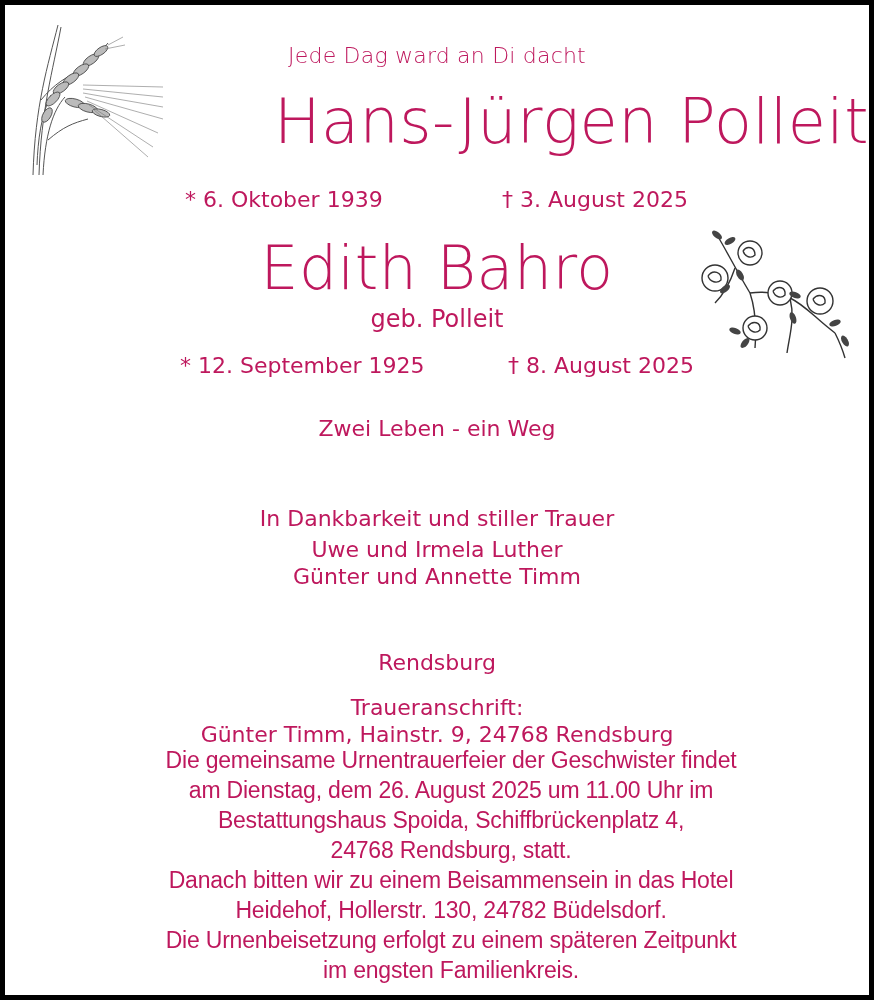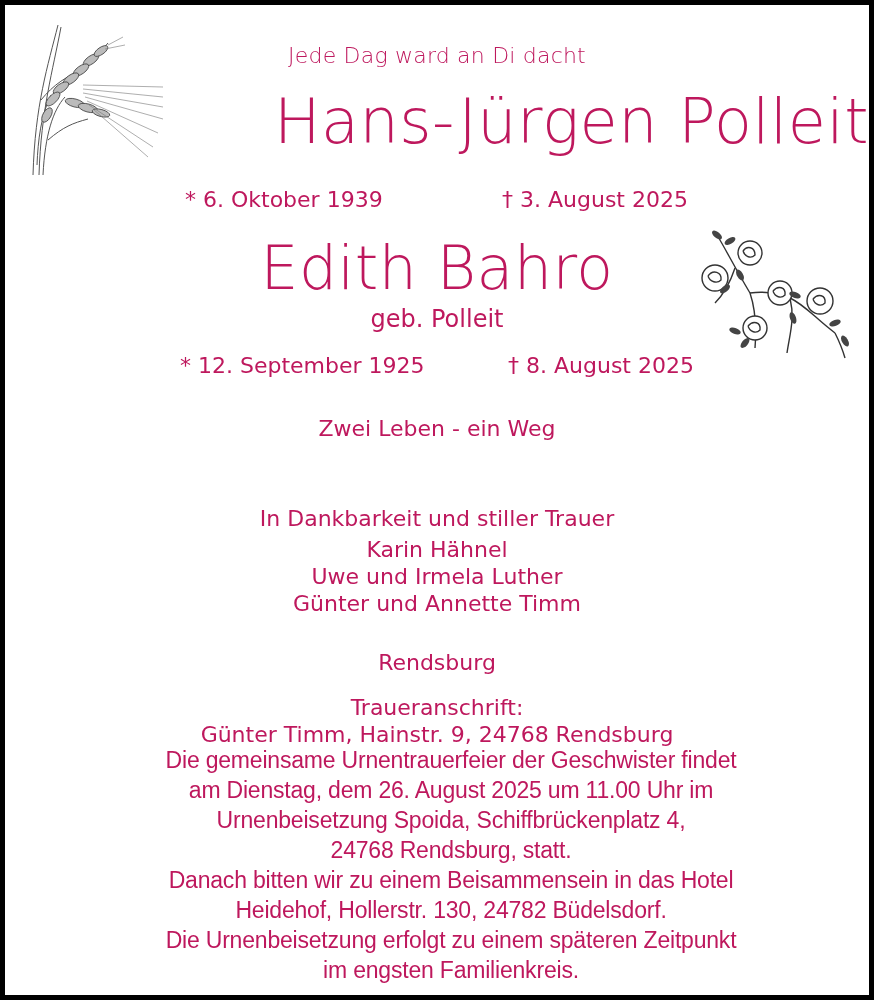--- a/index.html
+++ b/index.html
@@ -110,36 +110,35 @@
 
   <div class="dates" style="left:175px; top:348px;">* 12. September 1925</div>
   <div class="dates" style="left:503px; top:348px;text-align:center;">† 8. August 2025</div>
 
   <div class="line t20" style="top:410px;">
     <div>Zwei Leben - ein Weg</div>
   </div>
 
   <div class="line t20" style="top:492px;margin-top:8px;">
     <div style="margin-bottom:4px;">In Dankbarkeit und stiller Trauer</div>
-    <div>Karin Hähnel</div>
     <div>Uwe und Irmela Luther</div>
     <div>Günter und Annette Timm</div>
   </div>
 
   <div class="line t20" style="top:624px;margin-top:20px;">Rendsburg</div>
 
   <div class="line t20" style="top:689px;">
     <div>Traueranschrift:</div>
     <div>Günter Timm, Hainstr. 9, 24768 Rendsburg</div>
   </div>
 
   <div class="line closing" style="top:740px;padding-left:28px;">
     <div>Die gemeinsame Urnentrauerfeier der Geschwister findet</div>
     <div>am Dienstag, dem 26. August 2025 um 11.00 Uhr im</div>
-    <div>Urnenbeisetzung Spoida, Schiffbrückenplatz 4,</div>
+    <div>Bestattungshaus Spoida, Schiffbrückenplatz 4,</div>
     <div>24768 Rendsburg, statt.</div>
     <div>Danach bitten wir zu einem Beisammensein in das Hotel</div>
     <div>Heidehof, Hollerstr. 130, 24782 Büdelsdorf.</div>
     <div>Die Urnenbeisetzung erfolgt zu einem späteren Zeitpunkt</div>
     <div>im engsten Familienkreis.</div>
   </div>
 
 </div>
 
 </body></html>

